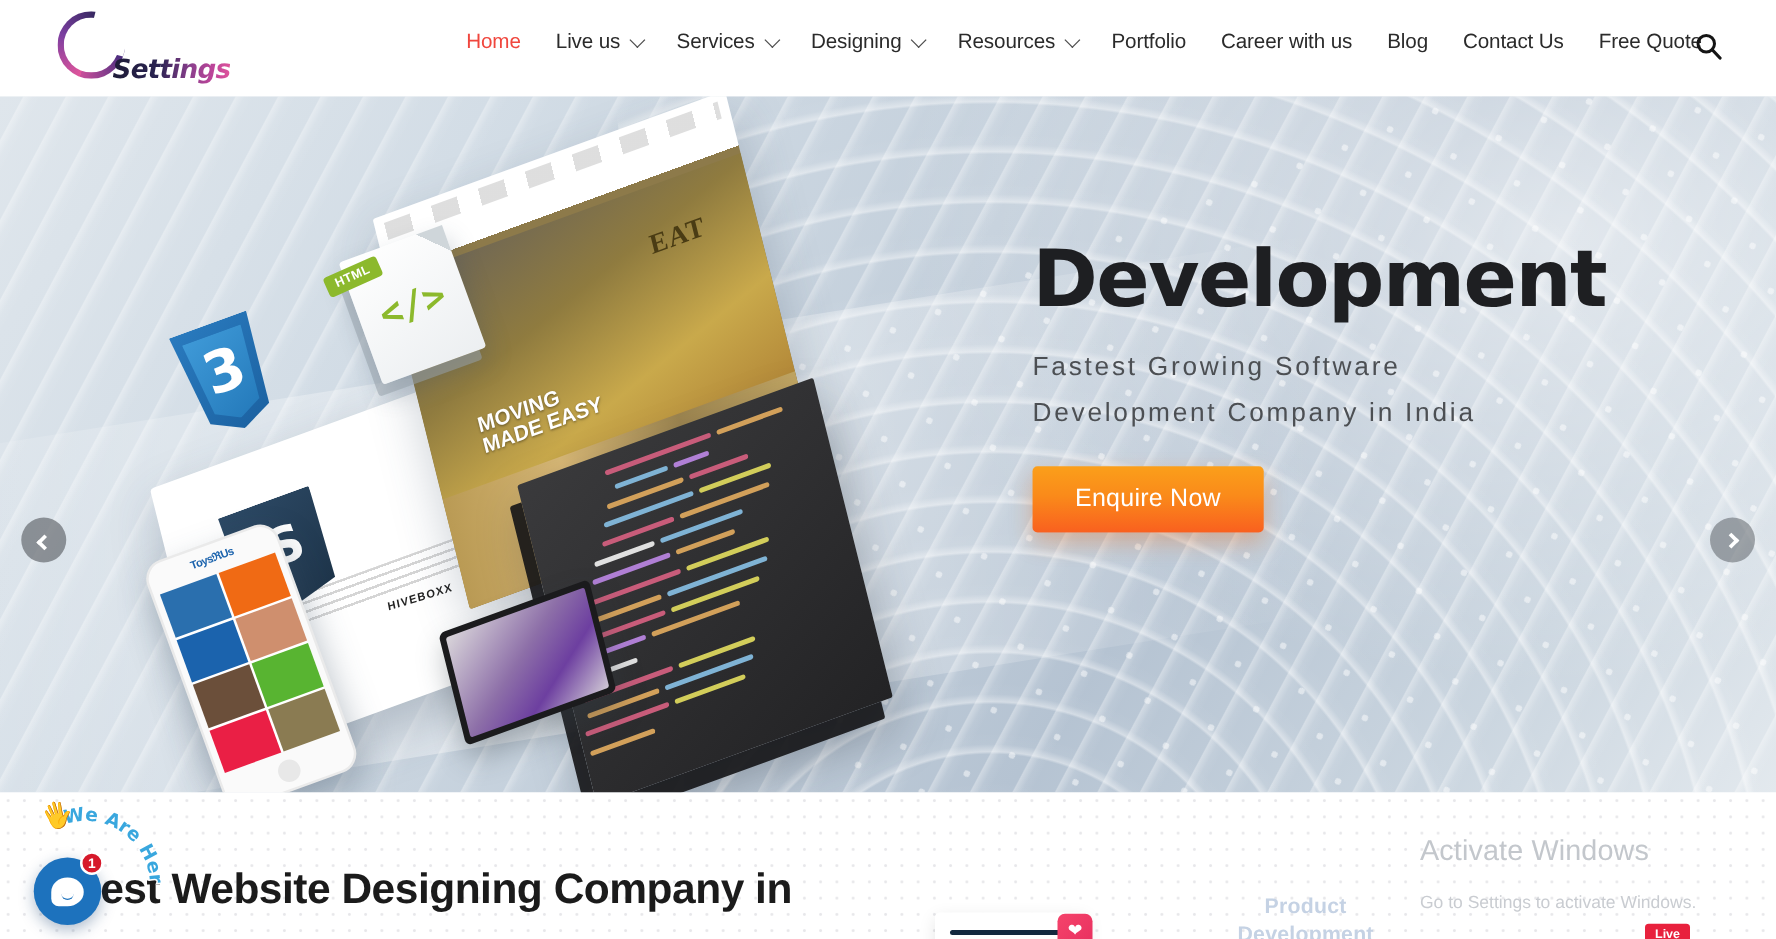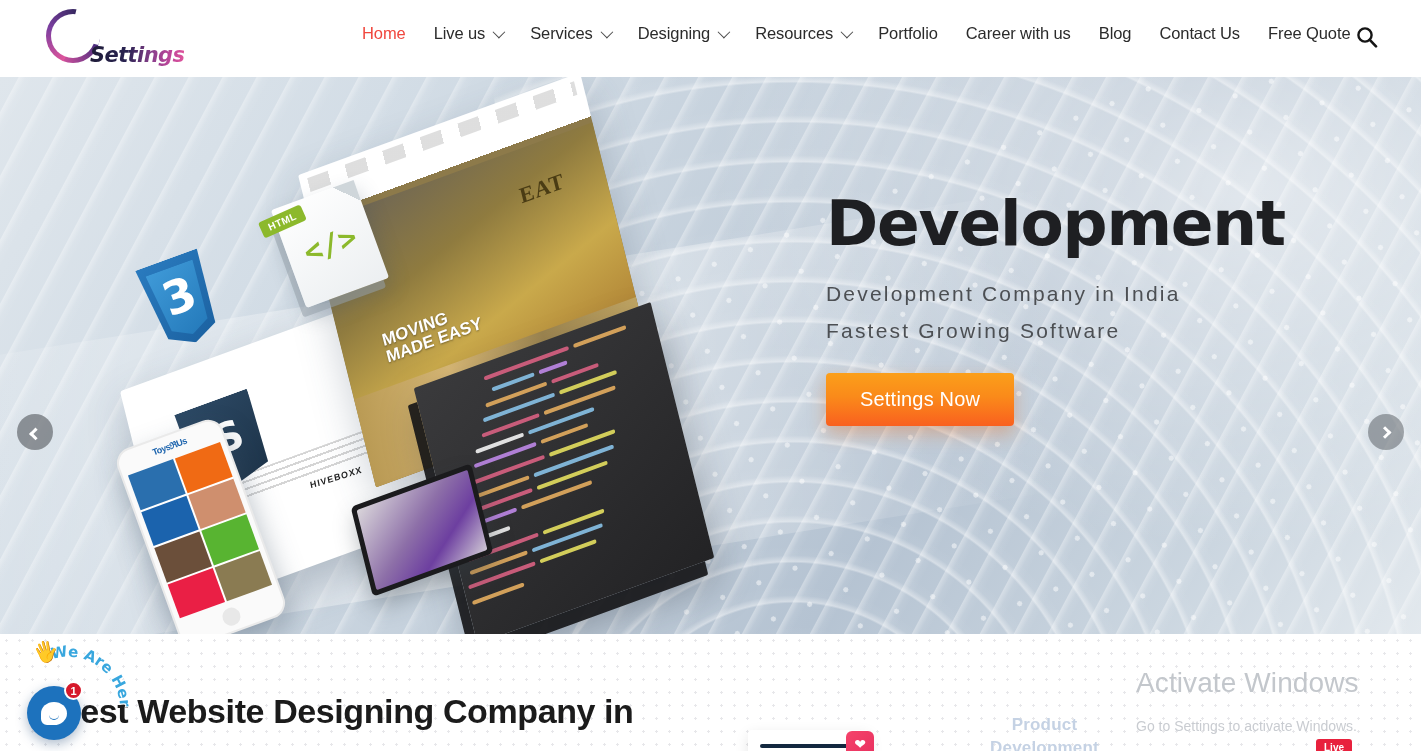--- a/index.html
+++ b/index.html
@@ -47,21 +47,21 @@
   .logo-sub {
     position: absolute; left: 46px; top: 38px;
     font-size: 21px; font-weight: bold; font-style: italic;
     letter-spacing: -0.6px;
     background: linear-gradient(95deg,#1d1b36 0%,#2a2352 40%,#8b3f8d 66%,#c0459a 86%,#e0559b 100%);
     -webkit-background-clip: text; background-clip: text; color: transparent;
     font-family: "DejaVu Sans", sans-serif;
   }
 
   .nav {
-    position: absolute; left: 348px; top: 24px;
+    position: absolute; left: 359px; top: 24px;
     display: flex; align-items: center; gap: 0px;
   }
   .nav-item {
     display: flex; align-items: center;
     font-size: 16.5px; color: #2b2b2b;
     padding: 0 14px; cursor: pointer; white-space: nowrap;
     letter-spacing: -0.1px;
   }
   .nav-item.active { color: #f0473e; }
   .caret {
@@ -360,21 +360,21 @@
   }
   .live-badge {
     position:absolute; left:1316px; top:739px;
     background:#e8213d; color:#fff; font-size:10px; font-weight:bold;
     padding:3px 8px; border-radius:3px;
   }
   .wm {
     position:absolute; left:1136px; top:667px;
     color:#c9ccd1; user-select:none;
   }
-  .wm .t1 { font-size:28px; font-weight:normal; letter-spacing:.1px; color:#c3c7cc;}
+  .wm .t1 { font-size:23px; font-weight:normal; letter-spacing:.1px; color:#c3c7cc;}
   .wm .t2 { font-size:14px; margin-top:19px; color:#c9ccd1;}
 
   
   .chat-wrap { position:absolute; left:18px; top:638px; width:140px; height:110px; z-index:80; }
   .chat-btn {
     position:absolute; left:9px; top:48px; width:54px; height:54px;
     border-radius:50%; background:#1d72bd; cursor:pointer;
     display:flex; align-items:center; justify-content:center;
     box-shadow: 0 4px 12px rgba(20,60,110,.35);
   }
@@ -543,24 +543,24 @@
         <span style="background:#ea1f45"></span>
           <span style="background:#8a7b52"></span>
       </div>
       <div class="home"></div>
     </div>
   </div>
 
   <div class="hero-copy">
     <div class="h-l2">Development</div>
     <div class="h-sub">
+      <div>Fastest Growing Software</div>
       <div>Development Company in India</div>
-      <div>Fastest Growing Software</div>
-    </div>
-    <button class="enquire">Settings Now</button>
+    </div>
+    <button class="enquire">Enquire Now</button>
   </div>
 
   <div class="arrow left">
     <i class="chev l"></i>
   </div>
   <div class="arrow right">
     <i class="chev r"></i>
   </div>
 
 </div>

